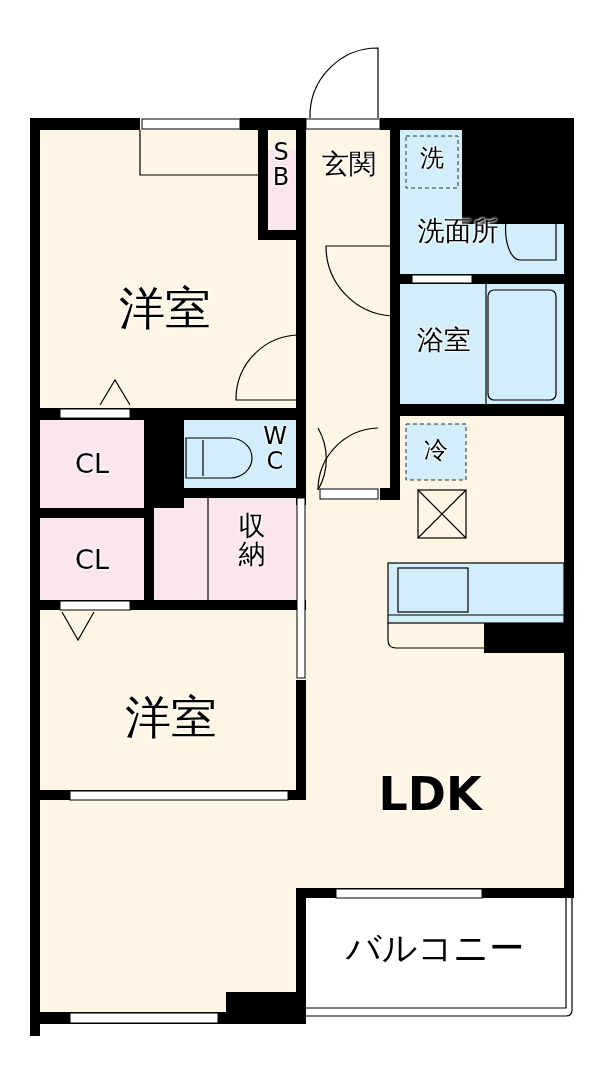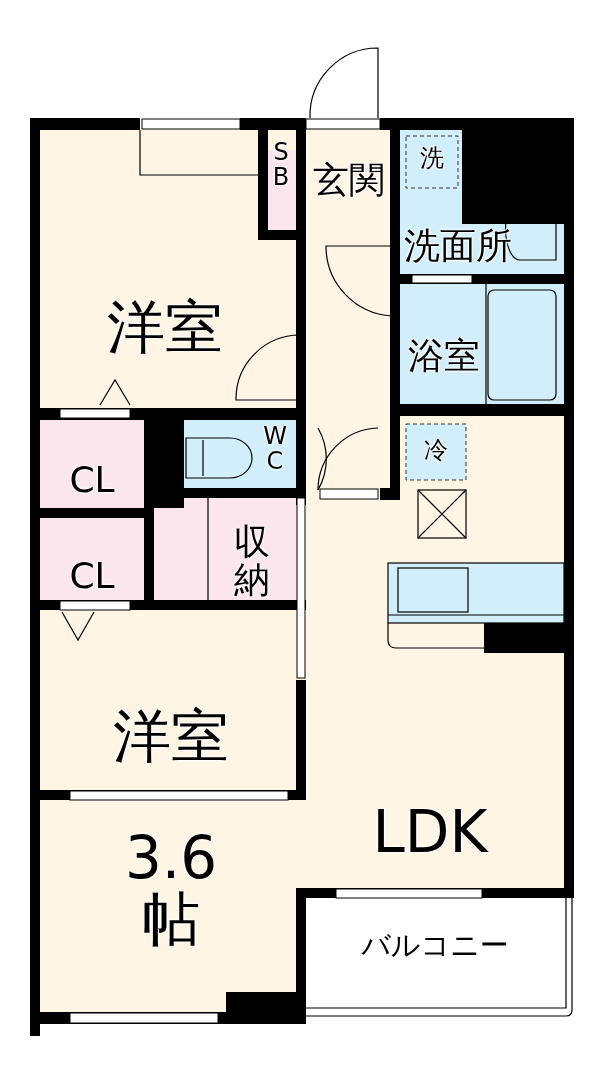--- a/index.html
+++ b/index.html
@@ -1,22 +1,22 @@
 <!DOCTYPE html>
 <html><head>
 <meta charset="utf-8">
 <style>
   html,body{margin:0;padding:0;background:#ffffff;}
   body{width:604px;height:1073px;position:relative;overflow:hidden;font-family:"DejaVu Sans","Liberation Sans",sans-serif;}
   .plan{position:absolute;left:0;top:0;width:604px;height:1073px;}
   .lbl{position:absolute;color:#000;text-align:center;line-height:1.05;white-space:pre-line;
        text-shadow:0 0 3px #fff,0 0 3px #fff,0 0 2px #fff;}
-  .big{font-size:58px;}
-  .mid{font-size:29px;}
-  .sm{font-size:36px;margin-top:11px;}
+  .big{font-size:46px;}
+  .mid{font-size:35px;}
+  .sm{font-size:27px;}
   .xs{font-size:24px;}
 </style>
 </head>
 <body>
 
 <div class="plan">
   <svg width="604" height="1073" viewBox="0 0 604 1073" xmlns="http://www.w3.org/2000/svg">
 
     <g>
       <rect x="38" y="128" width="262" height="282" fill="#fff5e4"></rect>
@@ -120,23 +120,22 @@
       <rect x="406" y="424" width="60" height="56"></rect>
     </g>
   </svg>
 
   
   <div class="lbl big" style="left:90px;top:236px;width:150px;">
     <div>洋室</div>
   </div>
   <div class="lbl big" style="left:96px;top:645px;width:150px;">
     <div>洋室</div>
-    <div>3.6帖</div>
   </div>
-  <div class="lbl big" style="left:330px;top:741px;width:200px;">
+  <div class="lbl big" style="left:330px;top:722px;width:200px;font-weight:bold;">
     <div>LDK</div>
   </div>
   <div class="lbl sm" style="left:312px;top:150px;width:74px;">玄関</div>
   <div class="lbl xs" style="left:266px;top:140px;width:30px;">S
 B</div>
   <div class="lbl sm" style="left:402px;top:219px;width:112px;font-family:Liberation Mono, monospace;">洗面所</div>
   <div class="lbl sm" style="left:404px;top:326px;width:80px;">浴室</div>
   <div class="lbl xs" style="left:258px;top:424px;width:34px;">W
 C</div>
   <div class="lbl sm" style="left:52px;top:450px;width:80px;">CL</div>

